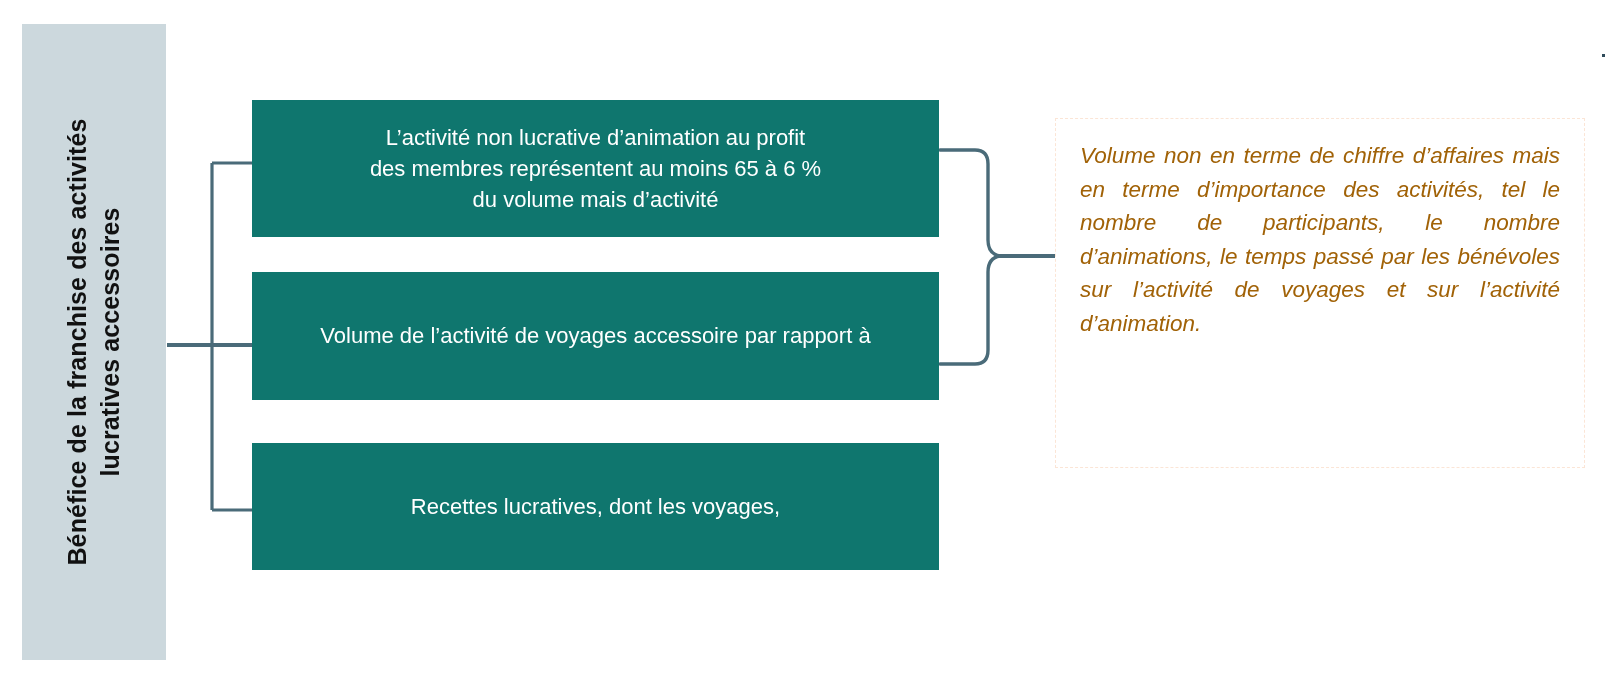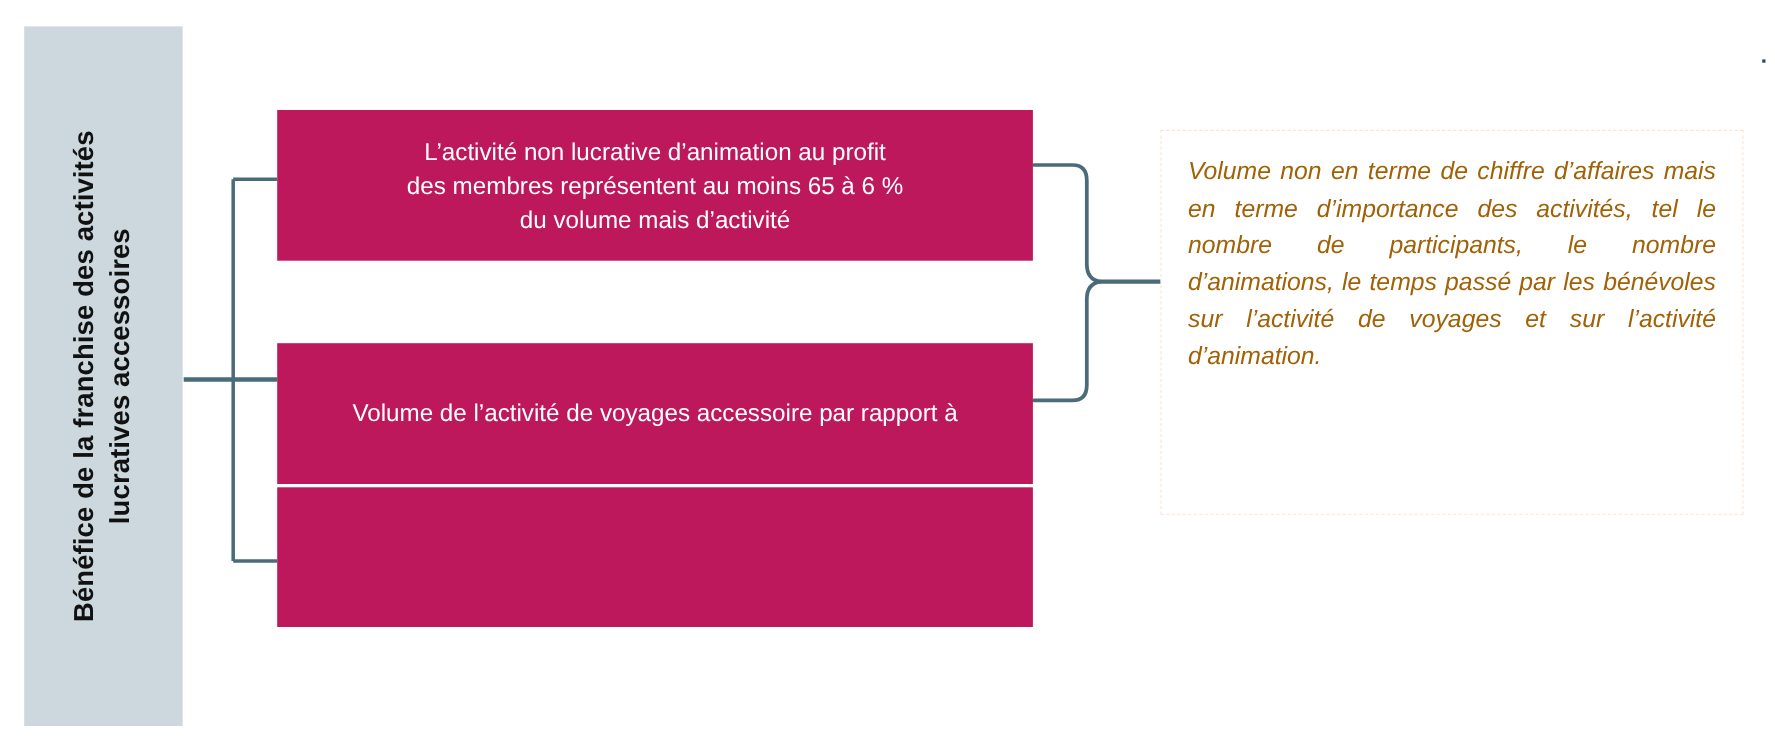--- a/index.html
+++ b/index.html
@@ -43,33 +43,33 @@
   }
   .side-banner-inner .ln {
     display: block;
   }
 
   
   .box {
     position: absolute;
     left: 252px;
     width: 687px;
-    background: #be185d;
+    background: #0f766e;
     color: #ffffff;
     display: flex;
     align-items: center;
     justify-content: center;
     text-align: center;
     font-size: 22px;
     line-height: 1.42;
     padding: 0 14px;
     box-sizing: border-box;
   }
   #box-1 { top: 100px;  height: 137px; }
-  #box-2 { top: 272px;  height: 128px; margin-top: 40px; }
+  #box-2 { top: 272px;  height: 128px; }
   #box-3 { top: 443px;  height: 127px; }
   .box .ln { display: block; }
 
   
   .connector-left,
   .brace-right {
     position: absolute;
     pointer-events: none;
   }
   .connector-left { left: 0; top: 0; }
@@ -160,20 +160,21 @@
   </div>
 
   <div class="box" id="box-2">
     <div>
       <span class="ln">Volume de l’activité de voyages accessoire par rapport à</span>
     </div>
   </div>
 
   <div class="box" id="box-3">
     <div>
+      <span class="ln">Recettes lucratives, dont les voyages,</span>
     </div>
   </div>
 
   <div class="note-box">
     <div class="note-text">Volume non en terme de chiffre d’affaires mais en terme d’importance des activités, tel le nombre de participants, le nombre d’animations, le temps passé par les bénévoles sur l’activité de voyages et sur l’activité d’animation.</div>
   </div>
 
   <div class="stray-dot"></div>
 
 </div>

